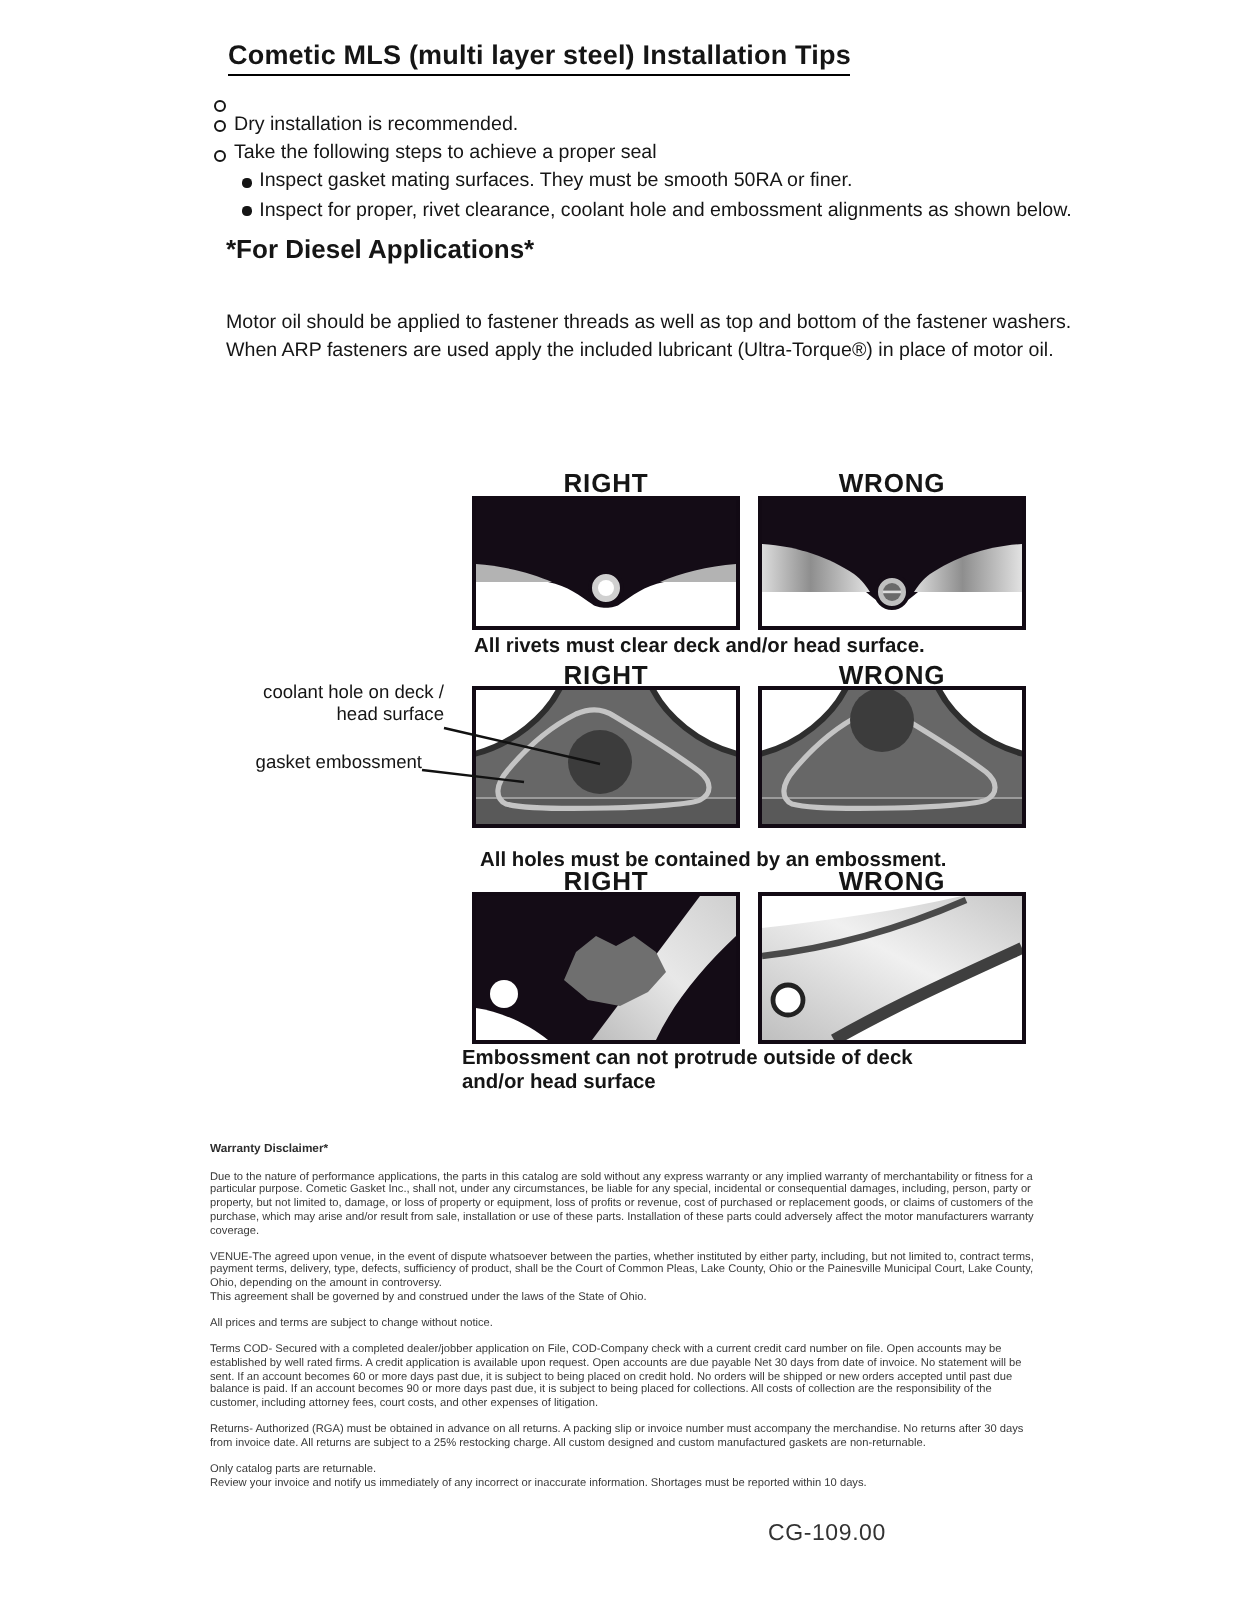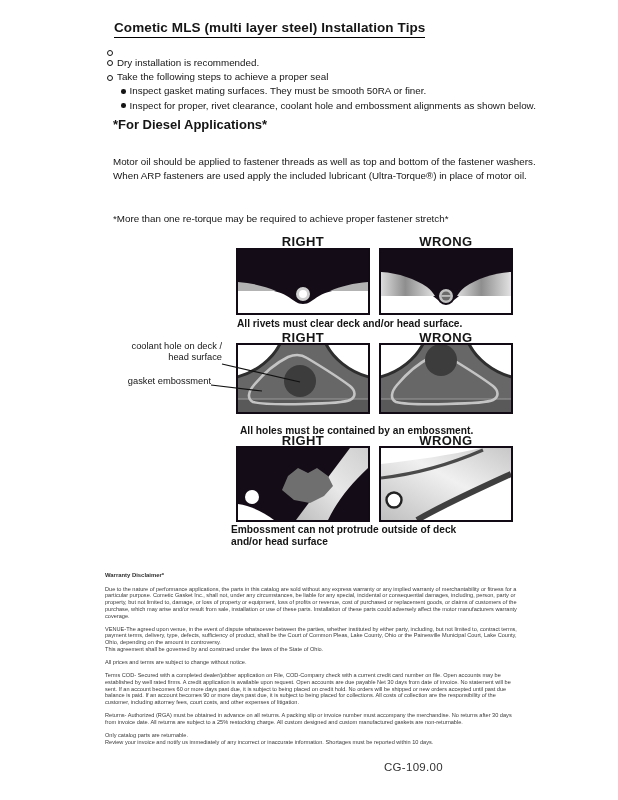--- a/index.html
+++ b/index.html
@@ -67,21 +67,20 @@
       <span>Inspect gasket mating surfaces.  They must be smooth 50RA or finer.</span>
     </div>
     <div class="bullet-row sub">
       <span class="marker-dot"></span>
       <span>Inspect for proper, rivet clearance, coolant hole and embossment alignments as shown below.</span>
     </div>
   </div>
 
   <div class="diesel-heading">*For Diesel Applications*</div>
   <div class="para p1">Motor oil should be applied to fastener threads as well as top and bottom of the fastener washers. When ARP fasteners are used apply the included lubricant (Ultra-Torque®) in place of motor oil.</div>
-  <div class="para p3">*More than one re-torque may be required to achieve proper fastener stretch*</div>
 
   <div class="dg-header" style="left:236px; top:234px;">RIGHT</div>
   <div class="dg-header" style="left:379px; top:234px;">WRONG</div>
 
   <div class="dg-box" style="left:236px; top:248px;">
     <svg width="130" height="63" viewBox="0 0 130 63">
       <rect width="130" height="63" fill="#140c16"></rect>
       <path d="M0,32 C14,33 28,36.5 38,41 L0,41 Z" fill="#b3b3b3"></path>
       <path d="M130,32 C116,33 102,36.5 92,41 L130,41 Z" fill="#b3b3b3"></path>
       <path d="M0,41 L36,41 C46,43 52,48 58,52 C61,54.5 69,54.5 72,52 C78,48 84,43 94,41 L130,41 L130,63 L0,63 Z" fill="#ffffff"></path>

